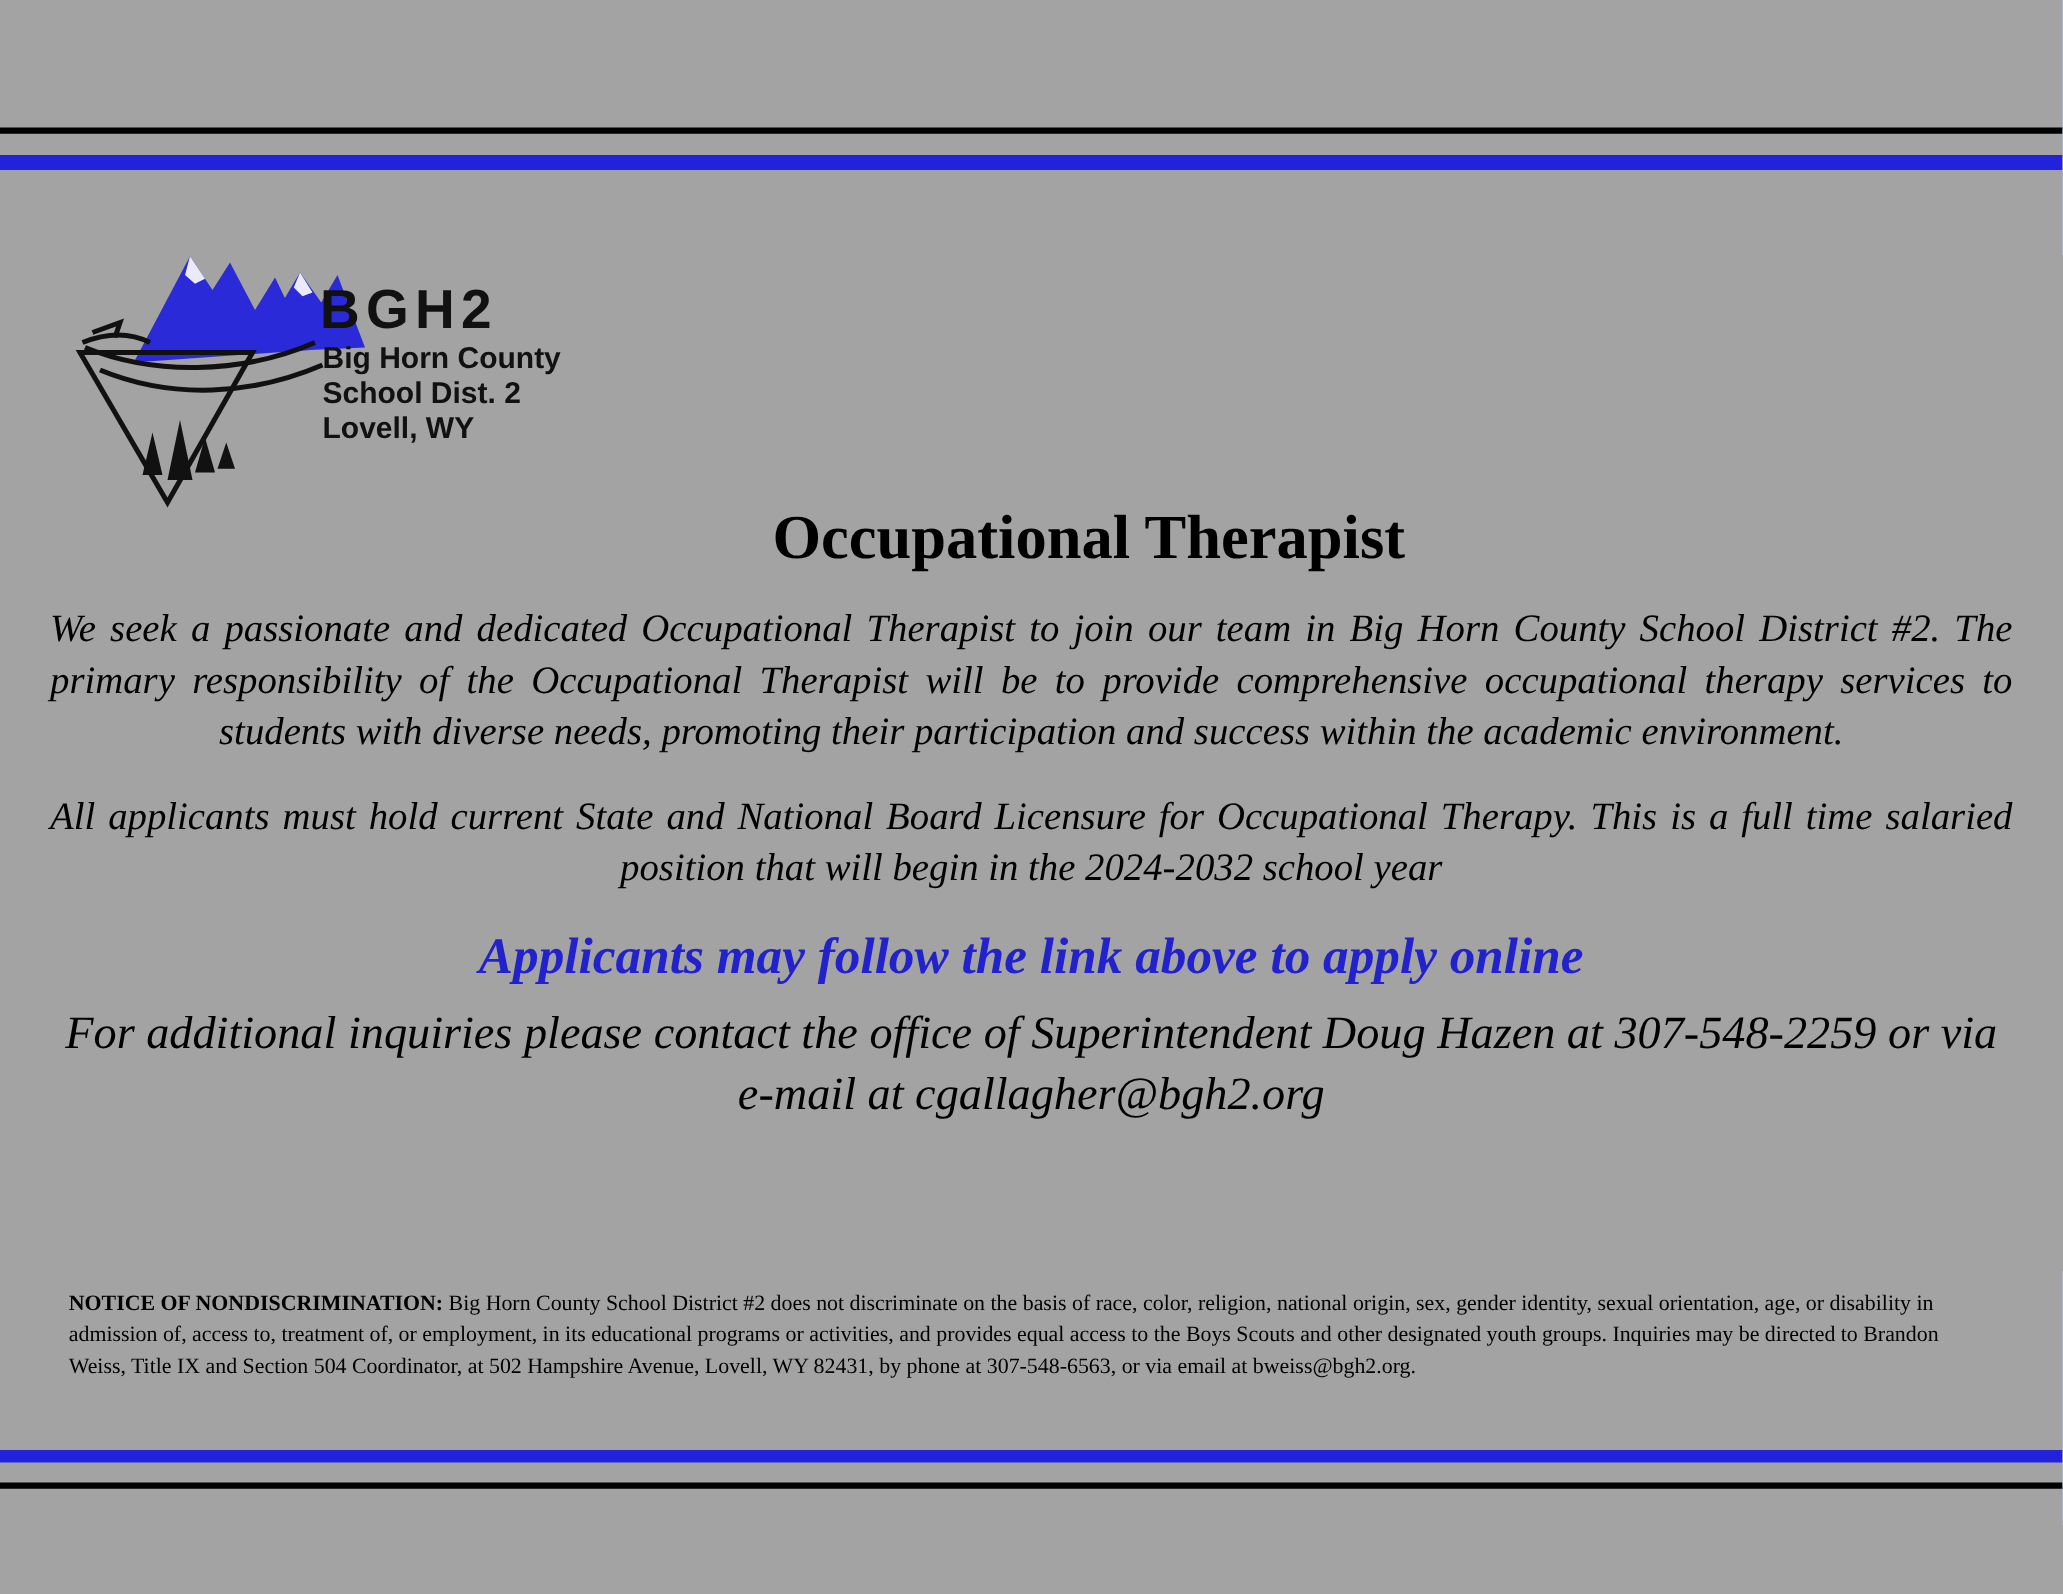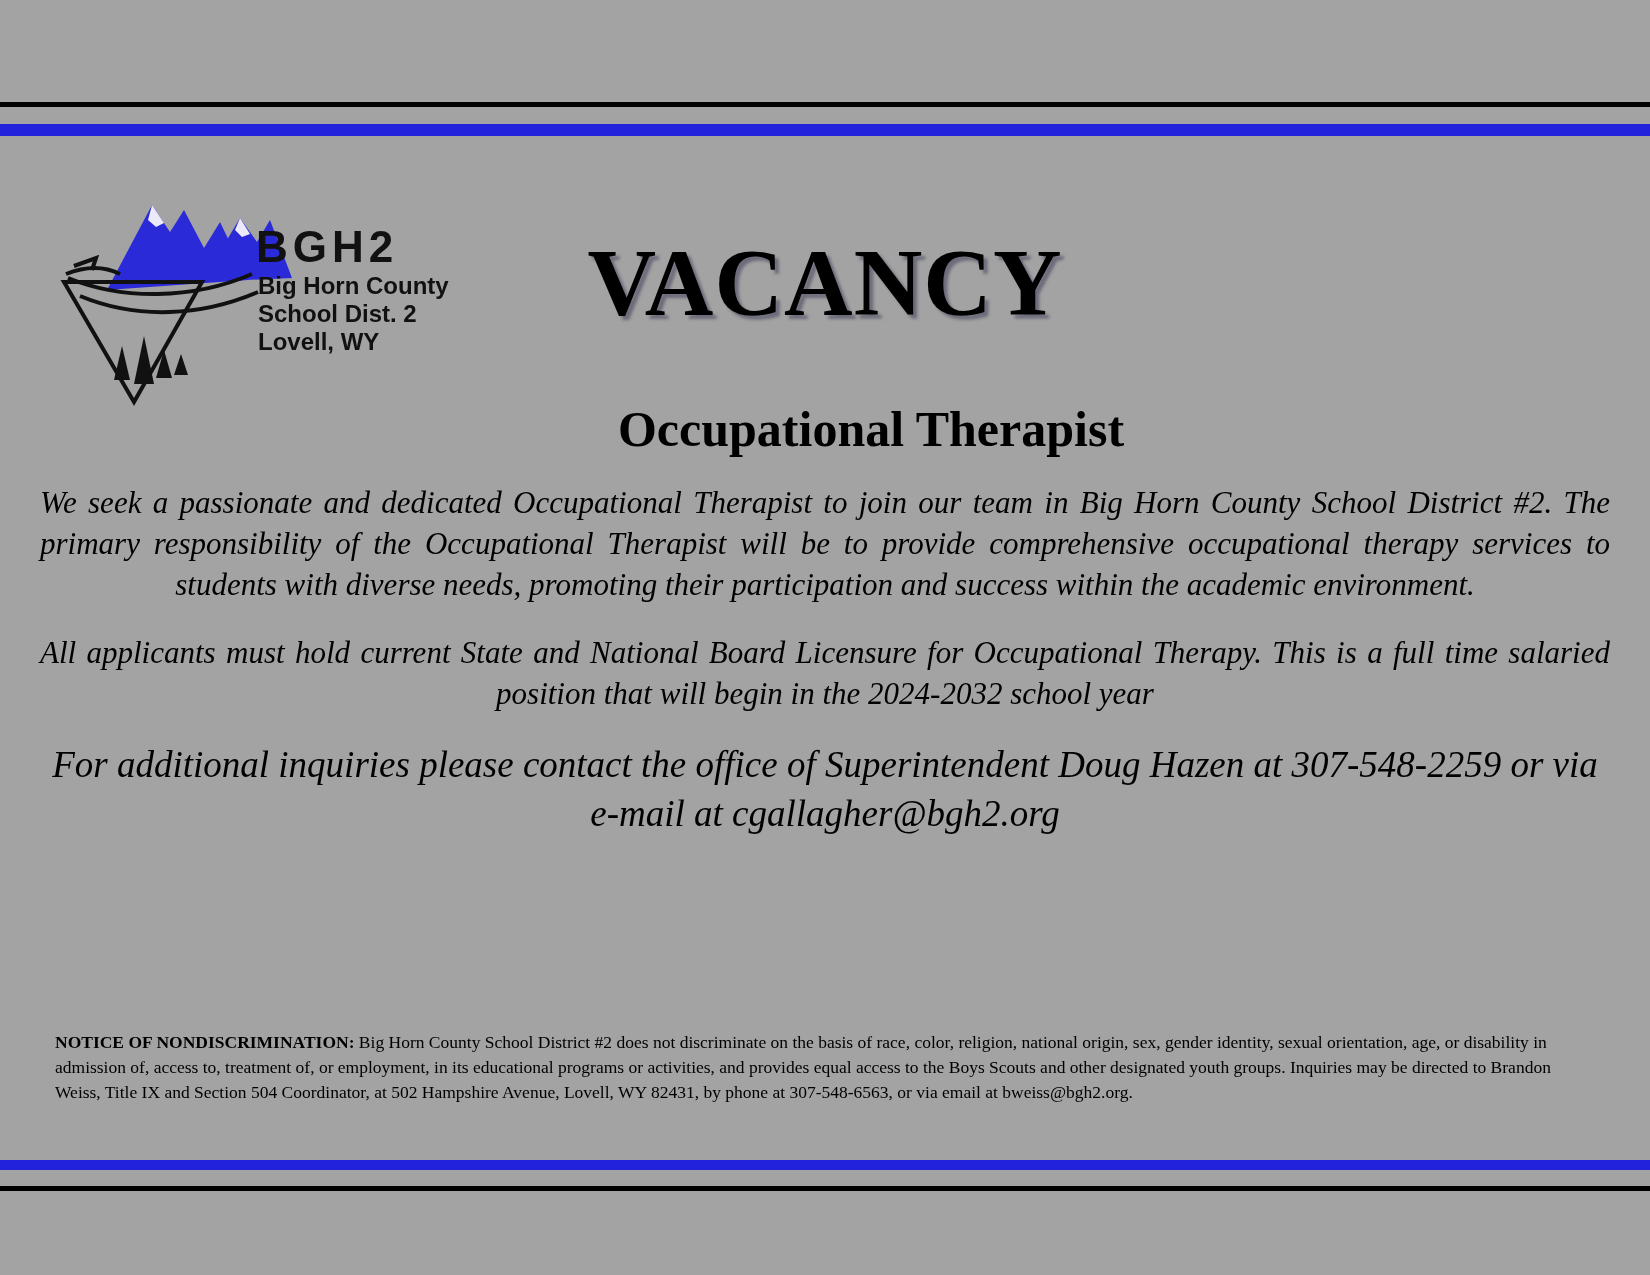--- a/index.html
+++ b/index.html
@@ -149,26 +149,26 @@
         <path d="M122 205 L129 184 L136 205 Z"></path>
       </g>
 
       <text x="204" y="92" font-family="'Liberation Sans', sans-serif" font-size="44" font-weight="bold" letter-spacing="5" fill="#111111">BGH2</text>
       <text x="206" y="124" font-family="'Liberation Sans', sans-serif" font-size="24" font-weight="bold" fill="#111111">Big Horn County</text>
       <text x="206" y="152" font-family="'Liberation Sans', sans-serif" font-size="24" font-weight="bold" fill="#111111">School Dist. 2</text>
       <text x="206" y="180" font-family="'Liberation Sans', sans-serif" font-size="24" font-weight="bold" fill="#111111">Lovell, WY</text>
     </svg>
   </div>
 
-  <div class="vacancy">VACANCY</div>
   <div class="position">Occupational Therapist</div>
 
   <div class="body-wrap">
     <p class="para">We seek a passionate and dedicated Occupational Therapist to join our team in Big Horn County School District #2. The primary responsibility of the Occupational Therapist will be to provide comprehensive occupational therapy services to students with diverse needs, promoting their participation and success within the academic environment.</p>
     <p class="para">All applicants must hold current State and National Board Licensure for Occupational Therapy. This is a full time salaried position that will begin in the 2024-2032 school year</p>
+    <p class="apply">Applicants may follow the link above to apply online</p>
     <p class="contact">For additional inquiries please contact the office of Superintendent Doug Hazen at 307-548-2259 or via e-mail at cgallagher@bgh2.org</p>
   </div>
 
   <div class="notice">
     <b>NOTICE OF NONDISCRIMINATION:</b><span> Big Horn County School District #2 does not discriminate on the basis of race, color, religion, national origin, sex, gender identity, sexual orientation, age, or disability in admission of, access to, treatment of, or employment, in its educational programs or activities, and provides equal access to the Boys Scouts and other designated youth groups. Inquiries may be directed to Brandon Weiss, Title IX and Section 504 Coordinator, at 502 Hampshire Avenue, Lovell, WY 82431, by phone at 307-548-6563, or via email at bweiss@bgh2.org.</span>
   </div>
 
   <div class="rule rule-blue-bottom"></div>
   <div class="rule rule-black-bottom"></div>
 

